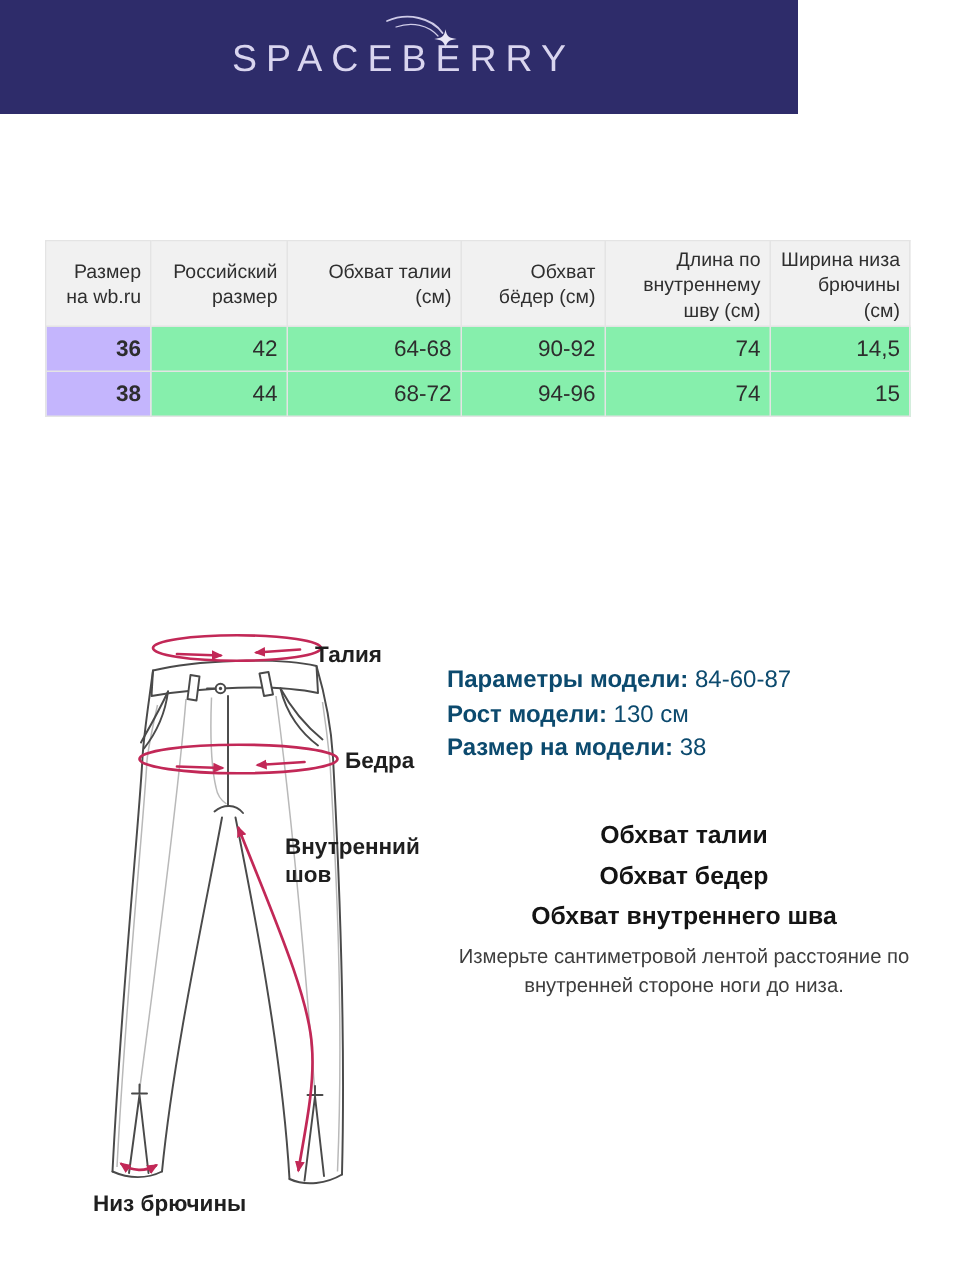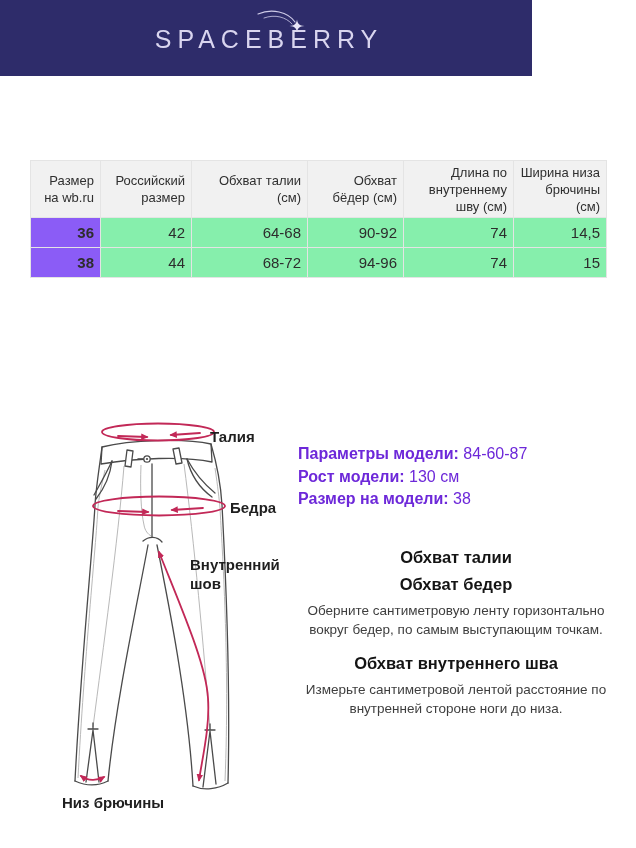--- a/index.html
+++ b/index.html
@@ -25,36 +25,36 @@
     position:absolute; left:30px; top:160px; width:576px;
     border-collapse:collapse; table-layout:fixed;
     text-align:right; color:#2d2d2d;
   }
   .size-table th, .size-table td { border:1px solid #e4e4e4; padding:2px 6px; }
   .size-table thead th {
     background:#f1f1f1; font-weight:400; font-size:13px;
     line-height:17px; height:52px; color:#2f2f2f;
   }
   .size-table td { background:#86efac; height:25px; font-size:15px; }
-  .size-table td.c1 { background:#8b5cf6; font-weight:700; }
+  .size-table td.c1 { background:#c4b5fd; font-weight:700; }
 
   
   .pants { position:absolute; left:40px; top:408px; }
   .dlabel {
     position:absolute; font-size:15px; font-weight:700;
     color:#1f1f1f; line-height:19px;
   }
   .dlabel.waist  { left:210px; top:427px; }
   .dlabel.hips   { left:230px; top:498px; }
   .dlabel.inseam { left:190px; top:555px; width:118px; }
   .dlabel.hem    { left:62px;  top:793px; }
 
   
   .info-col { position:absolute; left:298px; top:443px; width:316px; }
-  .param { margin:0; font-size:16px; line-height:22.5px; color:#6d28d9; }
+  .param { margin:0; font-size:16px; line-height:22.5px; color:#0c4a6e; }
   .param b { font-weight:700; }
   .guide { margin-top:36px;text-align:center; }
   .guide h3 {
     margin:0 0 7px; font-size:16.5px; line-height:20px;
     font-weight:700; color:#141414;
   }
   .guide p {
     margin:0 0 13px; font-size:13.5px; line-height:19.5px; color:#3e3e3e;
   }
 </style>
@@ -178,19 +178,18 @@
   <div class="dlabel hem">Низ брючины</div>
 
   <div class="info-col">
     <p class="param"><b>Параметры модели:</b> <span>84-60-87</span></p>
     <p class="param"><b>Рост модели:</b> <span>130 см</span></p>
     <p class="param"><b>Размер на модели:</b> <span>38</span></p>
 
     <div class="guide">
       <h3>Обхват талии</h3>
       <h3>Обхват бедер</h3>
-      <p>Оберните сантиметровую ленту горизонтально вокруг бедер, по самым выступающим точкам.</p>
       <h3>Обхват внутреннего шва</h3>
       <p>Измерьте сантиметровой лентой расстояние по внутренней стороне ноги до низа.</p>
     </div>
   </div>
 
 </div>
 
 </body></html>

